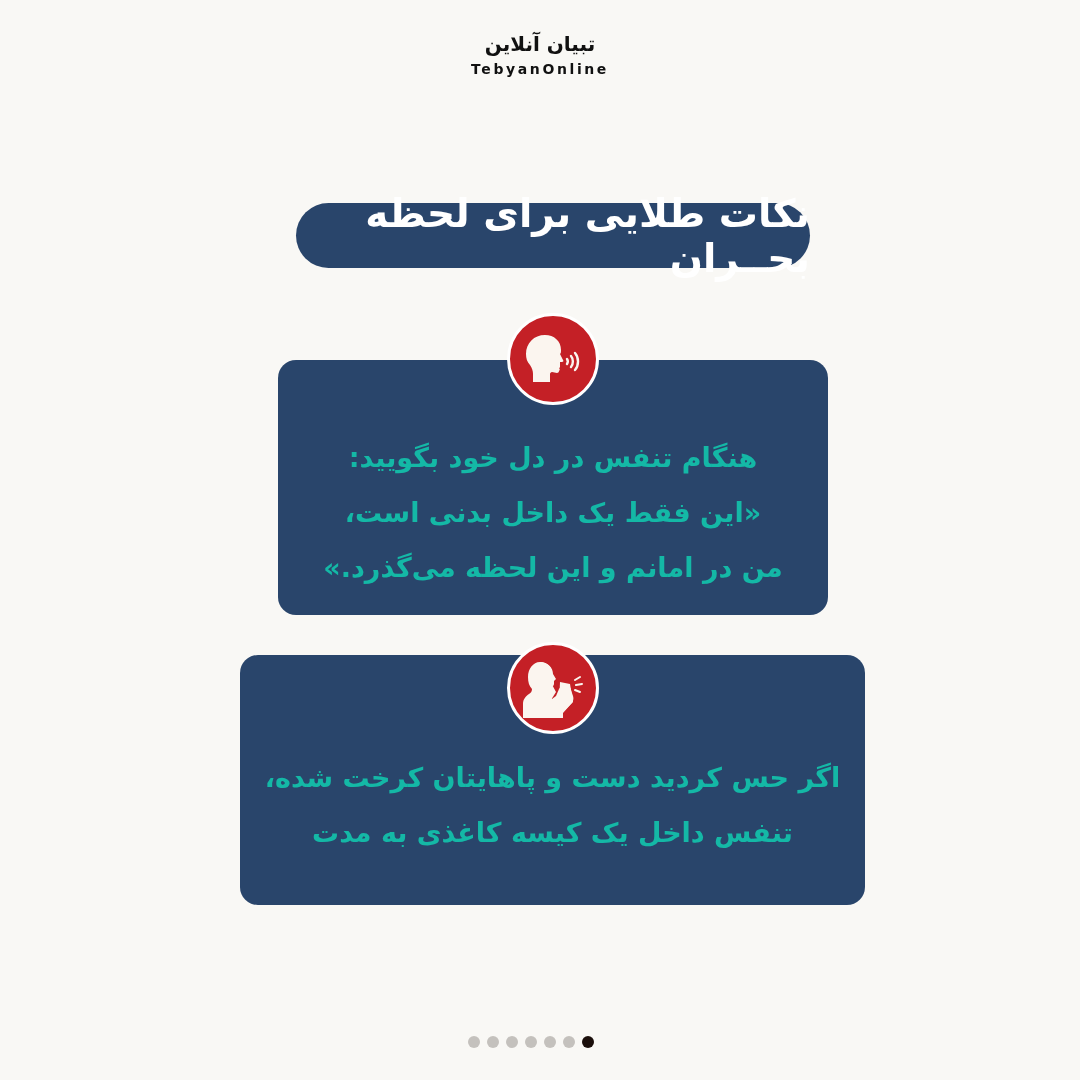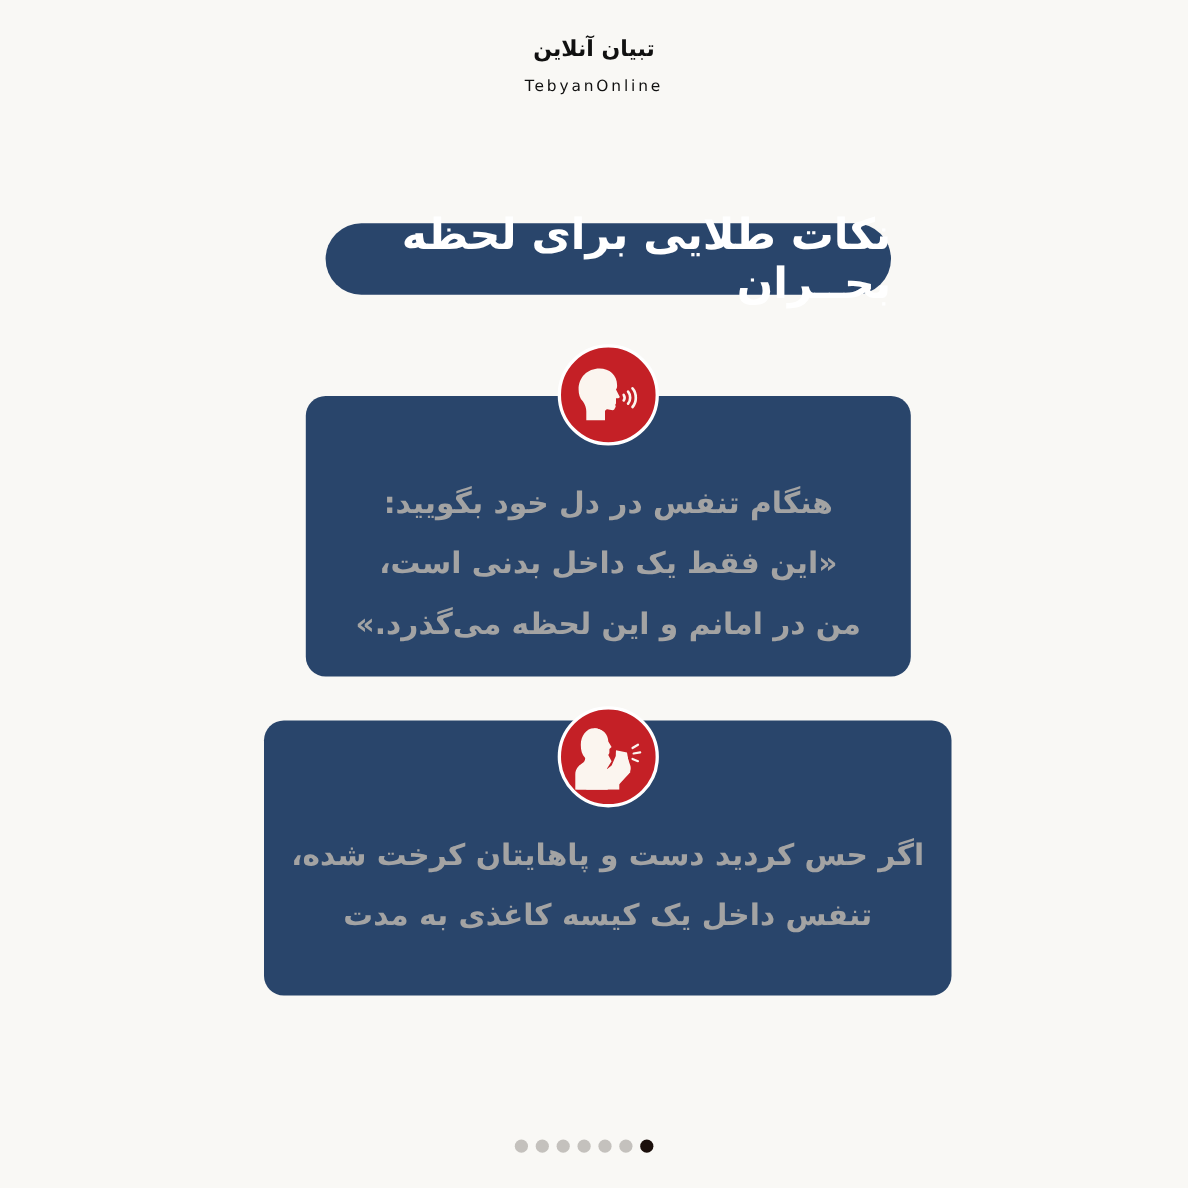--- a/index.html
+++ b/index.html
@@ -28,21 +28,22 @@
       font-size: 20px;
       line-height: 32px;
       direction: rtl;
       letter-spacing: 0;
     }
     .logo-en {
       font-family: "DejaVu Sans", sans-serif;
       font-size: 14px;
       letter-spacing: 2.6px;
       line-height: 18px;
-      margin-top: 10px;
+      margin-top: 0px;
+      font-weight: bold;
     }
     .title-pill {
       position: absolute;
       left: 296px;
       top: 203px;
       width: 514px;
       height: 65px;
       border-radius: 33px;
       background: #29456b;
       color: #ffffff;
@@ -50,21 +51,21 @@
       align-items: center;
       justify-content: center;
       direction: rtl;
       font-weight: bold;
       font-size: 39px;
     }
     .card {
       position: absolute;
       background: #29456b;
       border-radius: 18px;
-      color: #a3a3a3;
+      color: #14b8a6;
       direction: rtl;
       text-align: center;
       font-weight: bold;
       display: flex;
       flex-direction: column;
       justify-content: center;
       box-sizing: border-box;
     }
     .card-1 {
       left: 278px;

